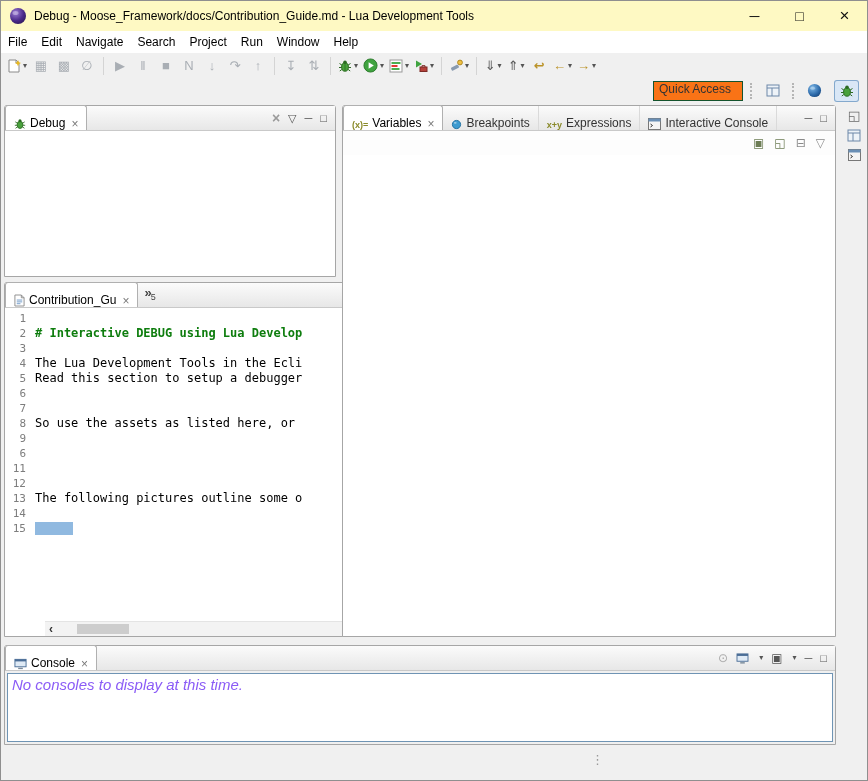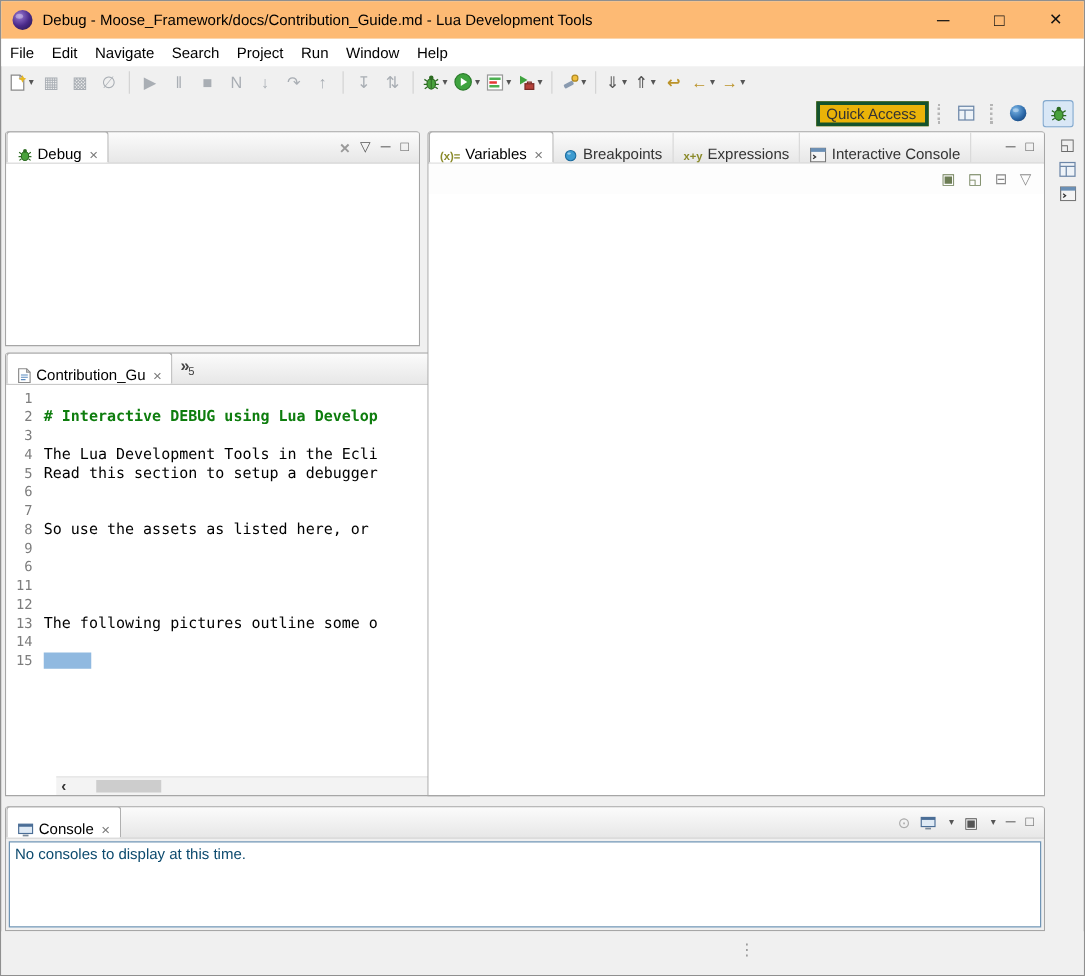--- a/index.html
+++ b/index.html
@@ -6,21 +6,21 @@
   html, body { width: 868px; height: 781px; }
   body {
     font-family: "Liberation Sans", "DejaVu Sans", sans-serif;
     font-size: 12px; color: #1a1a1a; background: #f0f0f0;
   }
   #root { position: relative; width: 868px; height: 781px; background: #f0f0f0;
           box-shadow: inset 0 0 0 1px #8f8f8f; overflow: hidden; }
 
   
   #titlebar { position: absolute; left: 1px; top: 1px; right: 1px; height: 30px;
-              background: #fdba74; display: flex; align-items: center; }
+              background: #fef9c3; display: flex; align-items: center; }
   .app-icon { width: 18px; height: 18px; margin-left: 8px; flex: 0 0 auto; }
   .title-text { margin-left: 7px; font-size: 12px; color: #000; white-space: nowrap; }
   .win-controls { margin-left: auto; display: flex; height: 100%; }
   .win-btn { width: 45px; height: 100%; display: flex; align-items: center; justify-content: center;
              font-size: 14px; color: #111; }
 
   
   #menubar { position: absolute; left: 1px; top: 31px; right: 1px; height: 22px;
              background: #fff; display: flex; align-items: center; padding-left: 0; }
   .menu-item { padding: 2px 7px; color: #000; white-space: nowrap; }
@@ -33,21 +33,21 @@
               gap: 7px; padding-right: 8px; }
   .tbtn { height: 22px; min-width: 22px; padding: 0 2px; display: flex; align-items: center;
           justify-content: center; border-radius: 2px; }
   .tbtn .g { font-size: 13px; line-height: 1; color: #555; }
   .tbtn.dis .g { color: var(--disabled-gray, #a9aeb4); }
   .tbtn .gold { color: var(--toolbar-gold, #bb9329); font-weight: bold; }
   .dd { font-size: 8px; color: #555; margin-left: 2px; line-height: 1; }
   .tsep { width: 1px; height: 18px; background: #d4d4d4; margin: 0 4px; flex: 0 0 auto; }
   .svgwrap { display: flex; align-items: center; justify-content: center; line-height: 0; }
 
-  .qa { width: 90px; height: 20px; border: 3px solid #14532d; background: #eab308; color: #333;
+  .qa { width: 90px; height: 20px; border: 1px solid #14532d; background: #f97316; color: #333;
         display: flex; align-items: flex-start; padding-left: 5px; font-size: 12px; }
   .vgrip { width: 3px; height: 16px; border-left: 2px dotted #b5b5b5; }
   .persp { width: 25px; height: 22px; display: flex; align-items: center; justify-content: center;
            border-radius: 3px; }
   .persp.sel { background: #d9e7f6; box-shadow: inset 0 0 0 1px #84a9cd; }
 
   
   .panel { position: absolute; background: #fff; border: 1px solid #a6a6a6; border-radius: 3px 3px 0 0; }
   .phdr { height: 25px; background: linear-gradient(#fbfbfb, #e7e7e7);
           border-bottom: 1px solid #c9c9c9; display: flex; align-items: flex-end; }
@@ -95,21 +95,21 @@
 
   
   #right-strip { position: absolute; left: 842px; top: 105px; width: 24px; height: 532px;
                  display: flex; flex-direction: column; align-items: center; padding-top: 4px; gap: 7px; }
   .strip-ic { font-size: 13px; color: #6b6b6b; line-height: 1; }
 
   
   #console-body { position: absolute; top: 25px; left: 0; right: 0; bottom: 0; background: #f0f0f0; }
   .console-inner { position: absolute; inset: 2px; background: #fff;
                    border: 1px solid var(--console-focus-border, #6f94b4); padding: 2px 4px; }
-  .console-msg { font-size: 12px; color: #0c4a6e; }
+  .console-msg { font-size: 15px; color: #8b5cf6; font-style: italic; }
 
   
   .sash { position: absolute; background: transparent; }
   #statusbar { position: absolute; left: 1px; right: 1px; bottom: 1px; height: 35px; background: #f0f0f0; }
   .grip-dots { position: absolute; left: 590px; top: 8px; color: #9a9a9a; font-size: 13px; line-height: 1; }
 </style>
 </head>
 <body>
 
 <div id="root">

